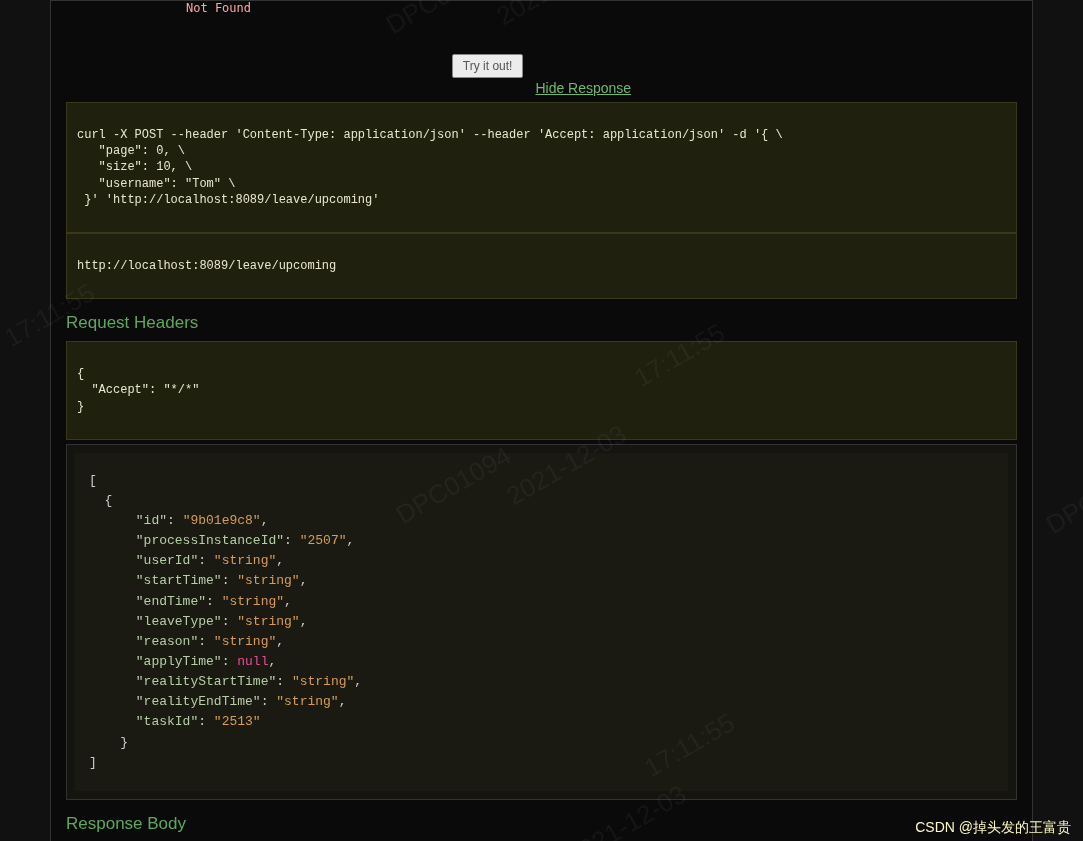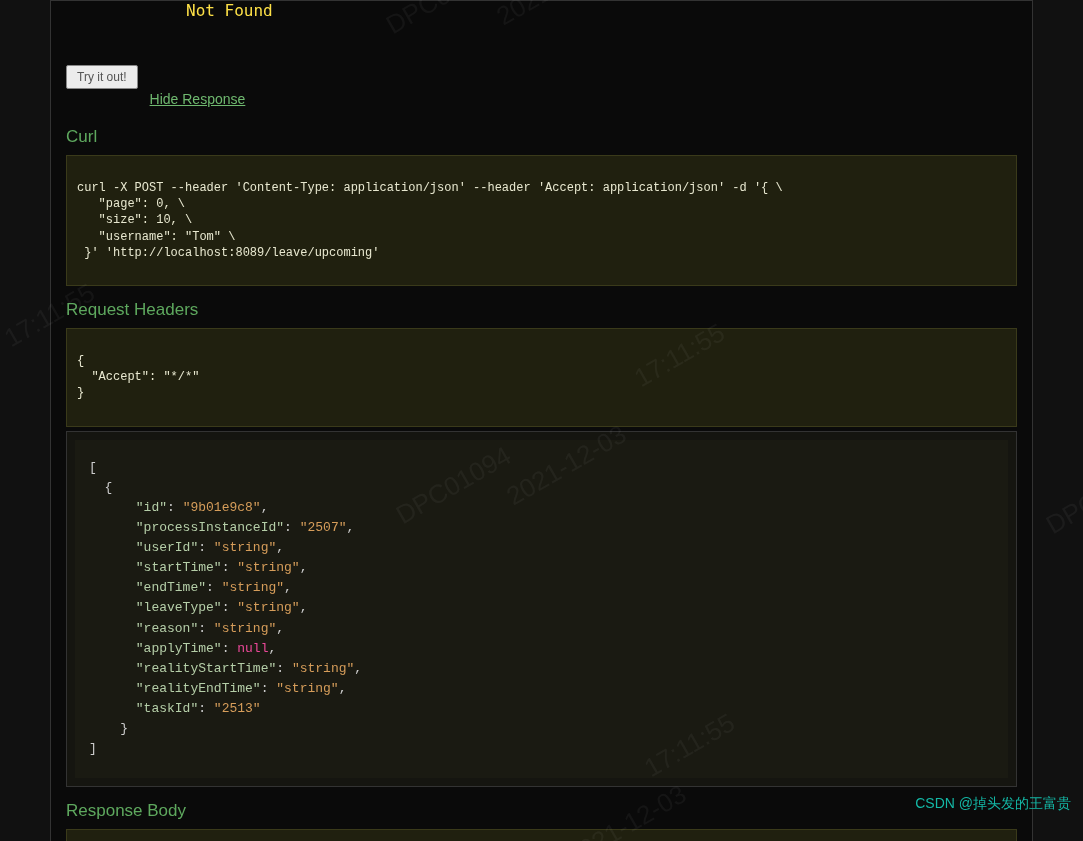--- a/index.html
+++ b/index.html
@@ -16,27 +16,28 @@
       background: #0a0a0a;
       border: 1px solid #333;
       margin: 0 50px;
       padding: 0 15px 15px 15px;
     }
     .top-row {
       padding: 10px 0 6px 0;
       display: flex;
       align-items: center;
       gap: 12px;
+      justify-content: center;
     }
     .notfound {
       font-family: Consolas, monospace;
-      font-size: 16px;
-      color: #fde047;
+      font-size: 12px;
+      color: #fca5a5;
       margin-left: 120px;
-      margin-bottom: 16px;
+      margin-bottom: 10px;
     }
     .try-button {
       background: #ececec;
       border: 1px solid #888;
       padding: 4px 10px;
       font-size: 12px;
       color: #555;
       cursor: pointer;
       border-radius: 2px;
     }
@@ -76,23 +77,23 @@
       font-size: 13px;
       line-height: 1.55;
       white-space: pre;
     }
     .json-key { color: #b5cea8; }
     .json-string { color: #d69d5a; }
     .json-null { color: #ec4899; }
     .json-pun { color: #ccc; }
     .watermark {
       position: absolute;
-      bottom: 28px;
+      bottom: 4px;
       right: 12px;
-      color: #14b8a6;
+      color: #fef9c3;
       font-size: 14px;
       z-index: 10;
       text-align: center;
     }
     .wm-diag {
       position: absolute;
       color: rgba(200,200,200,0.06);
       font-size: 26px;
       transform: rotate(-30deg);
       pointer-events: none;
@@ -112,27 +113,27 @@
 <div class="wm-diag" style="top:810px;left:560px;">2021-12-03</div>
 <div class="wm-diag" style="top:480px;left:1040px;">DPC01094</div>
 
 <div class="panel">
   <div class="notfound">Not Found</div>
   <div class="top-row">
     <button class="try-button">Try it out!</button>
     <a class="hide-link">Hide Response</a>
   </div>
 
-  <div class="section-title">Curl</div>
   <div class="code-box">curl -X POST --header 'Content-Type: application/json' --header 'Accept: application/json' -d '{ \
    "page": 0, \
    "size": 10, \
    "username": "Tom" \
  }' 'http://localhost:8089/leave/upcoming'</div>
 
+  <div class="code-box">http://localhost:8089/leave/upcoming</div>
 
   <div class="section-title">Request Headers</div>
   <div class="code-box">{
   "Accept": "*/*"
 }</div>
 
   <div class="json-box">
     <div class="json-inner" id="json-render"><span class="json-pun">[</span>
   <span class="json-pun">{</span>
       <span class="json-key">"id"</span><span class="json-pun">:</span> <span class="json-string">"9b01e9c8"</span><span class="json-pun">,</span>

